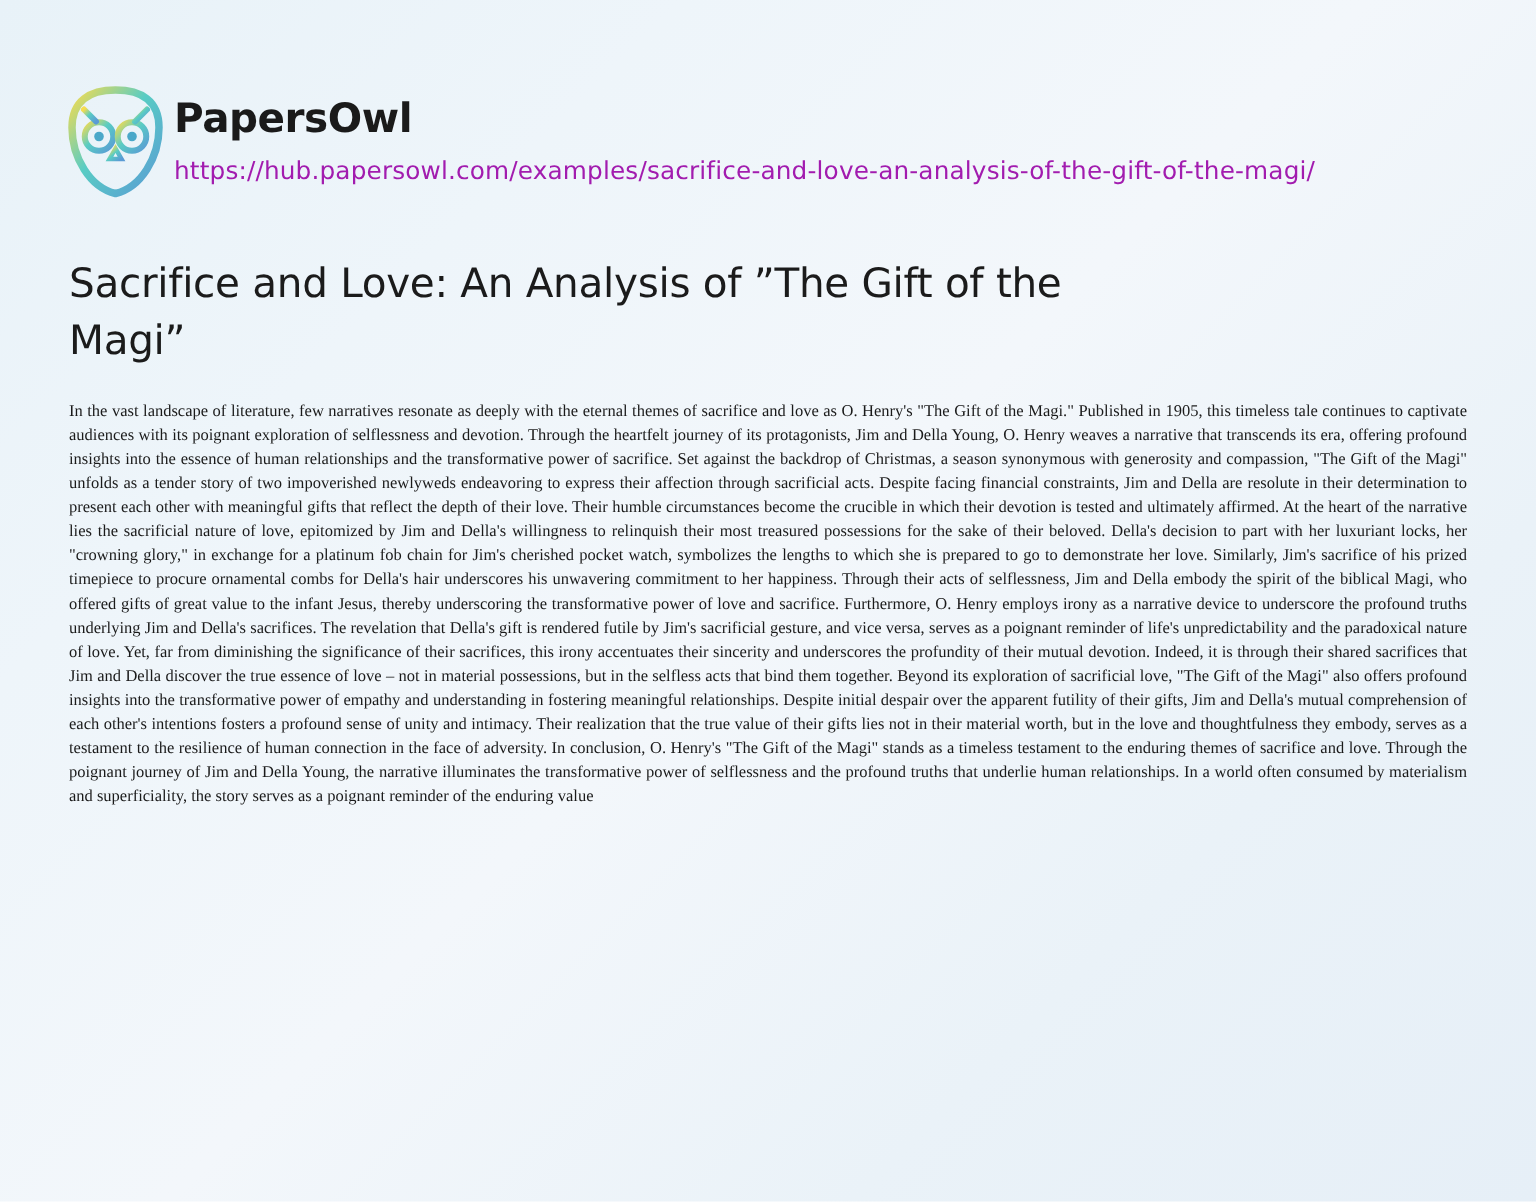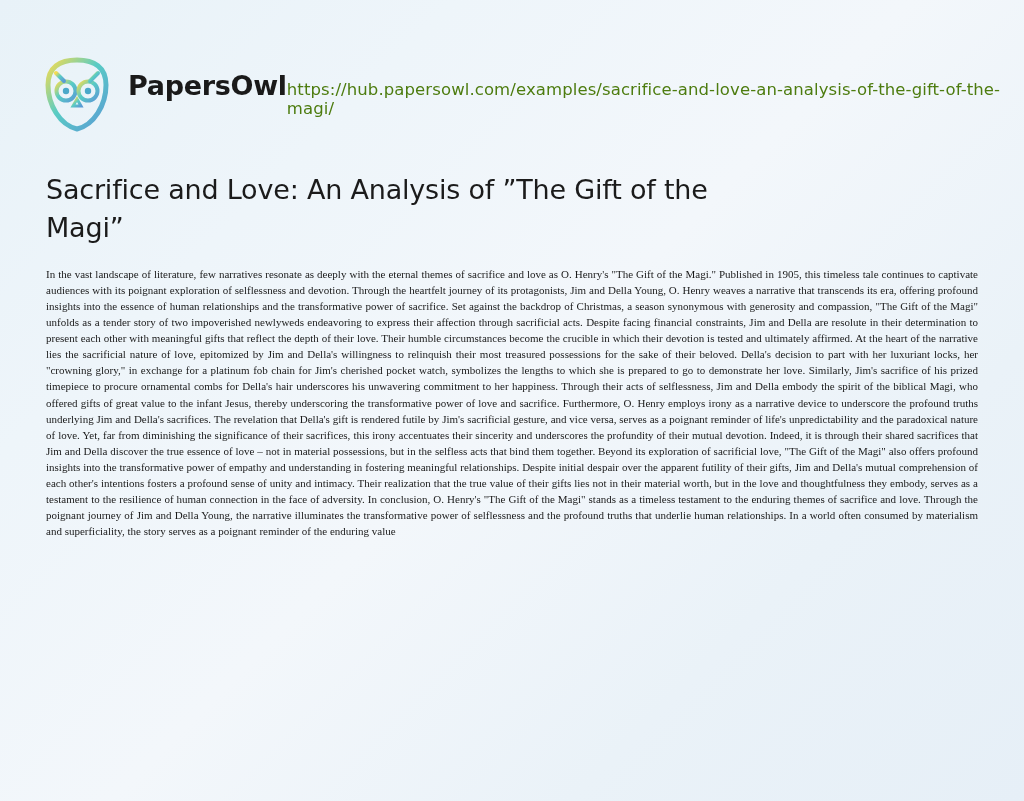--- a/index.html
+++ b/index.html
@@ -26,37 +26,36 @@
     padding: 55px 0 0 38px;
   }
   .logo {
     width: 78px;
     height: 78px;
     flex: 0 0 78px;
     position: relative;
   }
   .logo svg { display: block; }
   .header-text {
-    margin-left: 12px;
     display: flex;
-    flex-direction: row;
+    flex-direction: column;
     justify-content: space-between;
   }
   .brand {
     font-family: "DejaVu Sans", sans-serif;
     font-size: 27px;
     font-weight: bold;
     color: #1a1a1a;
     letter-spacing: -0.3px;
     line-height: 1.1;
   }
   .url {
     font-family: "DejaVu Sans", sans-serif;
     font-size: 16.5px;
-    color: #4d7c0f;
+    color: #a21caf;
     margin-top: 9px;
     letter-spacing: 0.1px;
   }
   .content {
     padding: 0 24px 0 46px;
     margin-top: 38px;
   }
   .doc-title {
     font-family: "DejaVu Sans", sans-serif;
     font-size: 27px;

